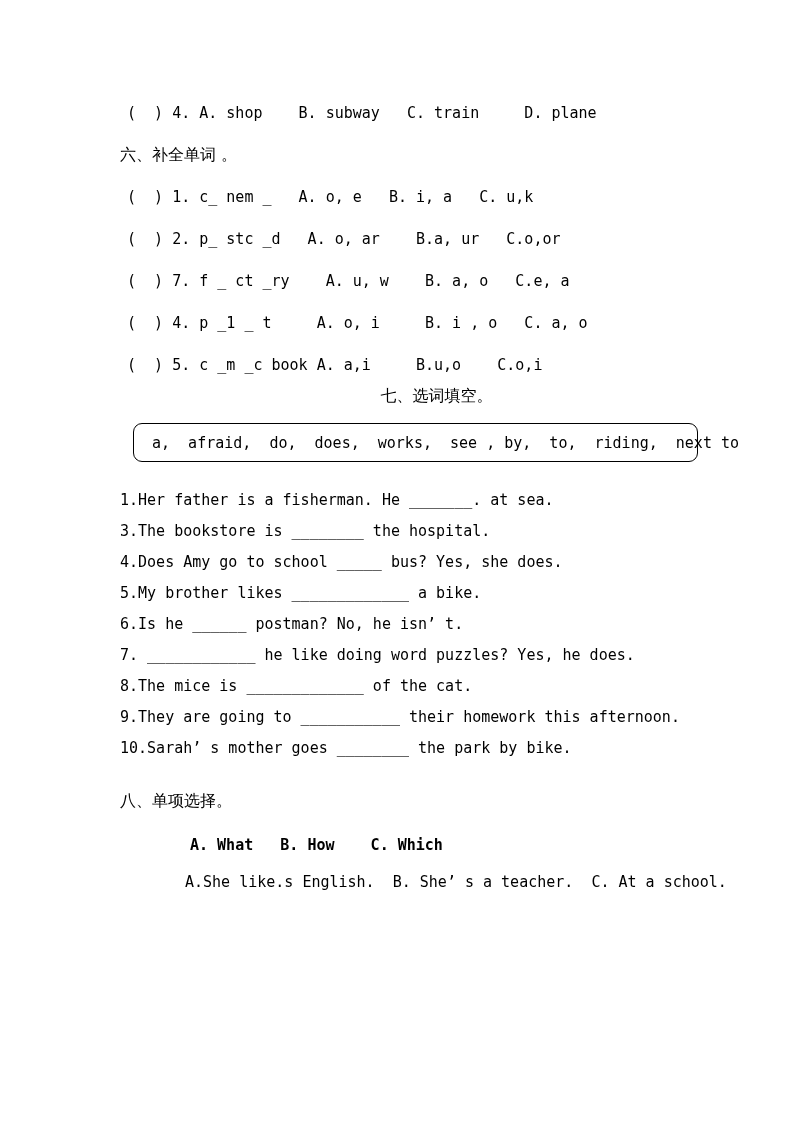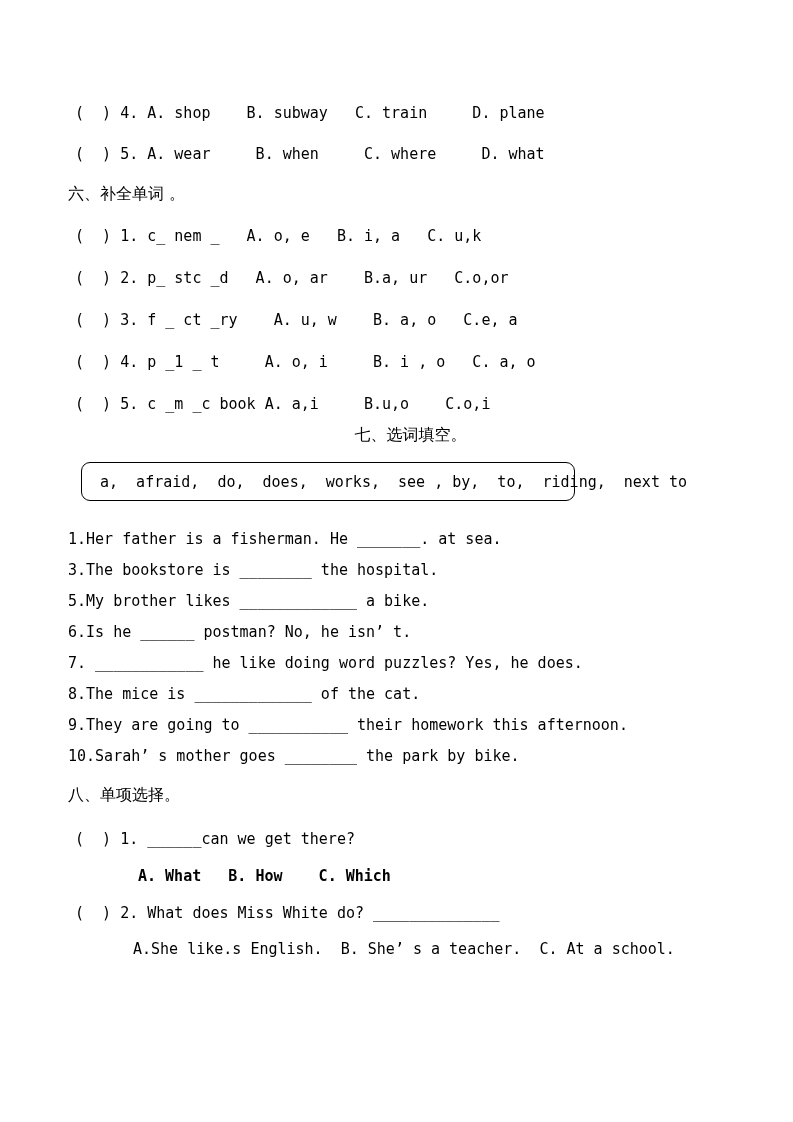--- a/index.html
+++ b/index.html
@@ -4,83 +4,81 @@
 <style>
   * { margin: 0; padding: 0; box-sizing: border-box; }
   html, body { background: #ffffff; }
   body {
     width: 793px;
     height: 1122px;
     color: #000000;
     font-family: "DejaVu Sans Mono", "Liberation Mono", monospace;
     overflow: hidden;
   }
-  .page { padding: 105px 40px 0 68px; }
+  .page { padding: 105px 40px 0 120px; }
   .line {
     font-size: 15px;
     line-height: 17px;
     white-space: pre;
     font-family: "DejaVu Sans Mono", "Liberation Mono", monospace;
   }
   .section-title {
     font-size: 16px;
     line-height: 18px;
     font-weight: normal;
     white-space: pre;
     font-family: "DejaVu Sans", "Liberation Sans", sans-serif;
   }
   .ind-paren { padding-left: 7px; }
   .ind-opt1  { padding-left: 70px; font-weight: bold; }
   .ind-opt2  { padding-left: 65px; }
   .word-bank {
-    width: 494px;
+    width: 565px;
     margin-left: 13px;
     border: 1px solid #000000;
     border-radius: 9px;
     padding: 9px 0 9px 18px;
   }
   .mb13 { margin-bottom: 13px; }
   .mb14 { margin-bottom: 14px; }
   .mb18 { margin-bottom: 18px; text-align: center; }
   .mb19 { margin-bottom: 19px; }
   .mb20 { margin-bottom: 20px; }
-  .mb21 { margin-bottom: 21px; }
+  .mb21 { margin-bottom: 35px; }
   .mb22 { margin-bottom: 22px; }
   .mb24 { margin-bottom: 24px; }
   .mb25 { margin-bottom: 25px; }
   .mb27 { margin-bottom: 27px; }
   .mb30 { margin-bottom: 30px; }
 </style>
 </head>
 <body>
 
 <div class="page">
 
   <div class="line ind-paren mb24">(  ) 4. A. shop    B. subway   C. train     D. plane</div>
-  <div class="line ind-paren mb22">(  ) 5. A. wear     B. when     C. where     D. what</div>
 
   <div class="section-title mb25">六、补全单词 。</div>
   <div class="line ind-paren mb25">(  ) 1. c_ nem _   A. o, e   B. i, a   C. u,k</div>
   <div class="line ind-paren mb25">(  ) 2. p_ stc _d   A. o, ar    B.a, ur   C.o,or</div>
-  <div class="line ind-paren mb25">(  ) 3. f _ ct _ry    A. u, w    B. a, o   C.e, a</div>
+  <div class="line ind-paren mb25">(  ) 7. f _ ct _ry    A. u, w    B. a, o   C.e, a</div>
   <div class="line ind-paren mb25">(  ) 4. p _1 _ t     A. o, i     B. i , o   C. a, o</div>
   <div class="line ind-paren mb13">(  ) 5. c _m _c book A. a,i     B.u,o    C.o,i</div>
 
   <div class="section-title mb18">七、选词填空。</div>
   <div class="word-bank mb30">
     <span class="line">a,  afraid,  do,  does,  works,  see , by,  to,  riding,  next to</span>
   </div>
   <div class="line mb14">1.Her father is a fisherman. He _______. at sea.</div>
   <div class="line mb14">3.The bookstore is ________ the hospital.</div>
+  <div class="line mb14">4.Does Amy go to school _____ bus? Yes, she does.</div>
   <div class="line mb14">5.My brother likes _____________ a bike.</div>
   <div class="line mb14">6.Is he ______ postman? No, he isn’ t.</div>
   <div class="line mb14">7. ____________ he like doing word puzzles? Yes, he does.</div>
   <div class="line mb14">8.The mice is _____________ of the cat.</div>
   <div class="line mb14">9.They are going to ___________ their homework this afternoon.</div>
   <div class="line mb21">10.Sarah’ s mother goes ________ the park by bike.</div>
 
   <div class="section-title mb27">八、单项选择。</div>
-  <div class="line ind-paren mb20">(  ) 1. ______can we get there?</div>
   <div class="line ind-opt1 mb20">A. What   B. How    C. Which</div>
-  <div class="line ind-paren mb19">(  ) 2. What does Miss White do? ______________</div>
   <div class="line ind-opt2">A.She like.s English.  B. She’ s a teacher.  C. At a school.</div>
 
 </div>
 
 </body></html>

